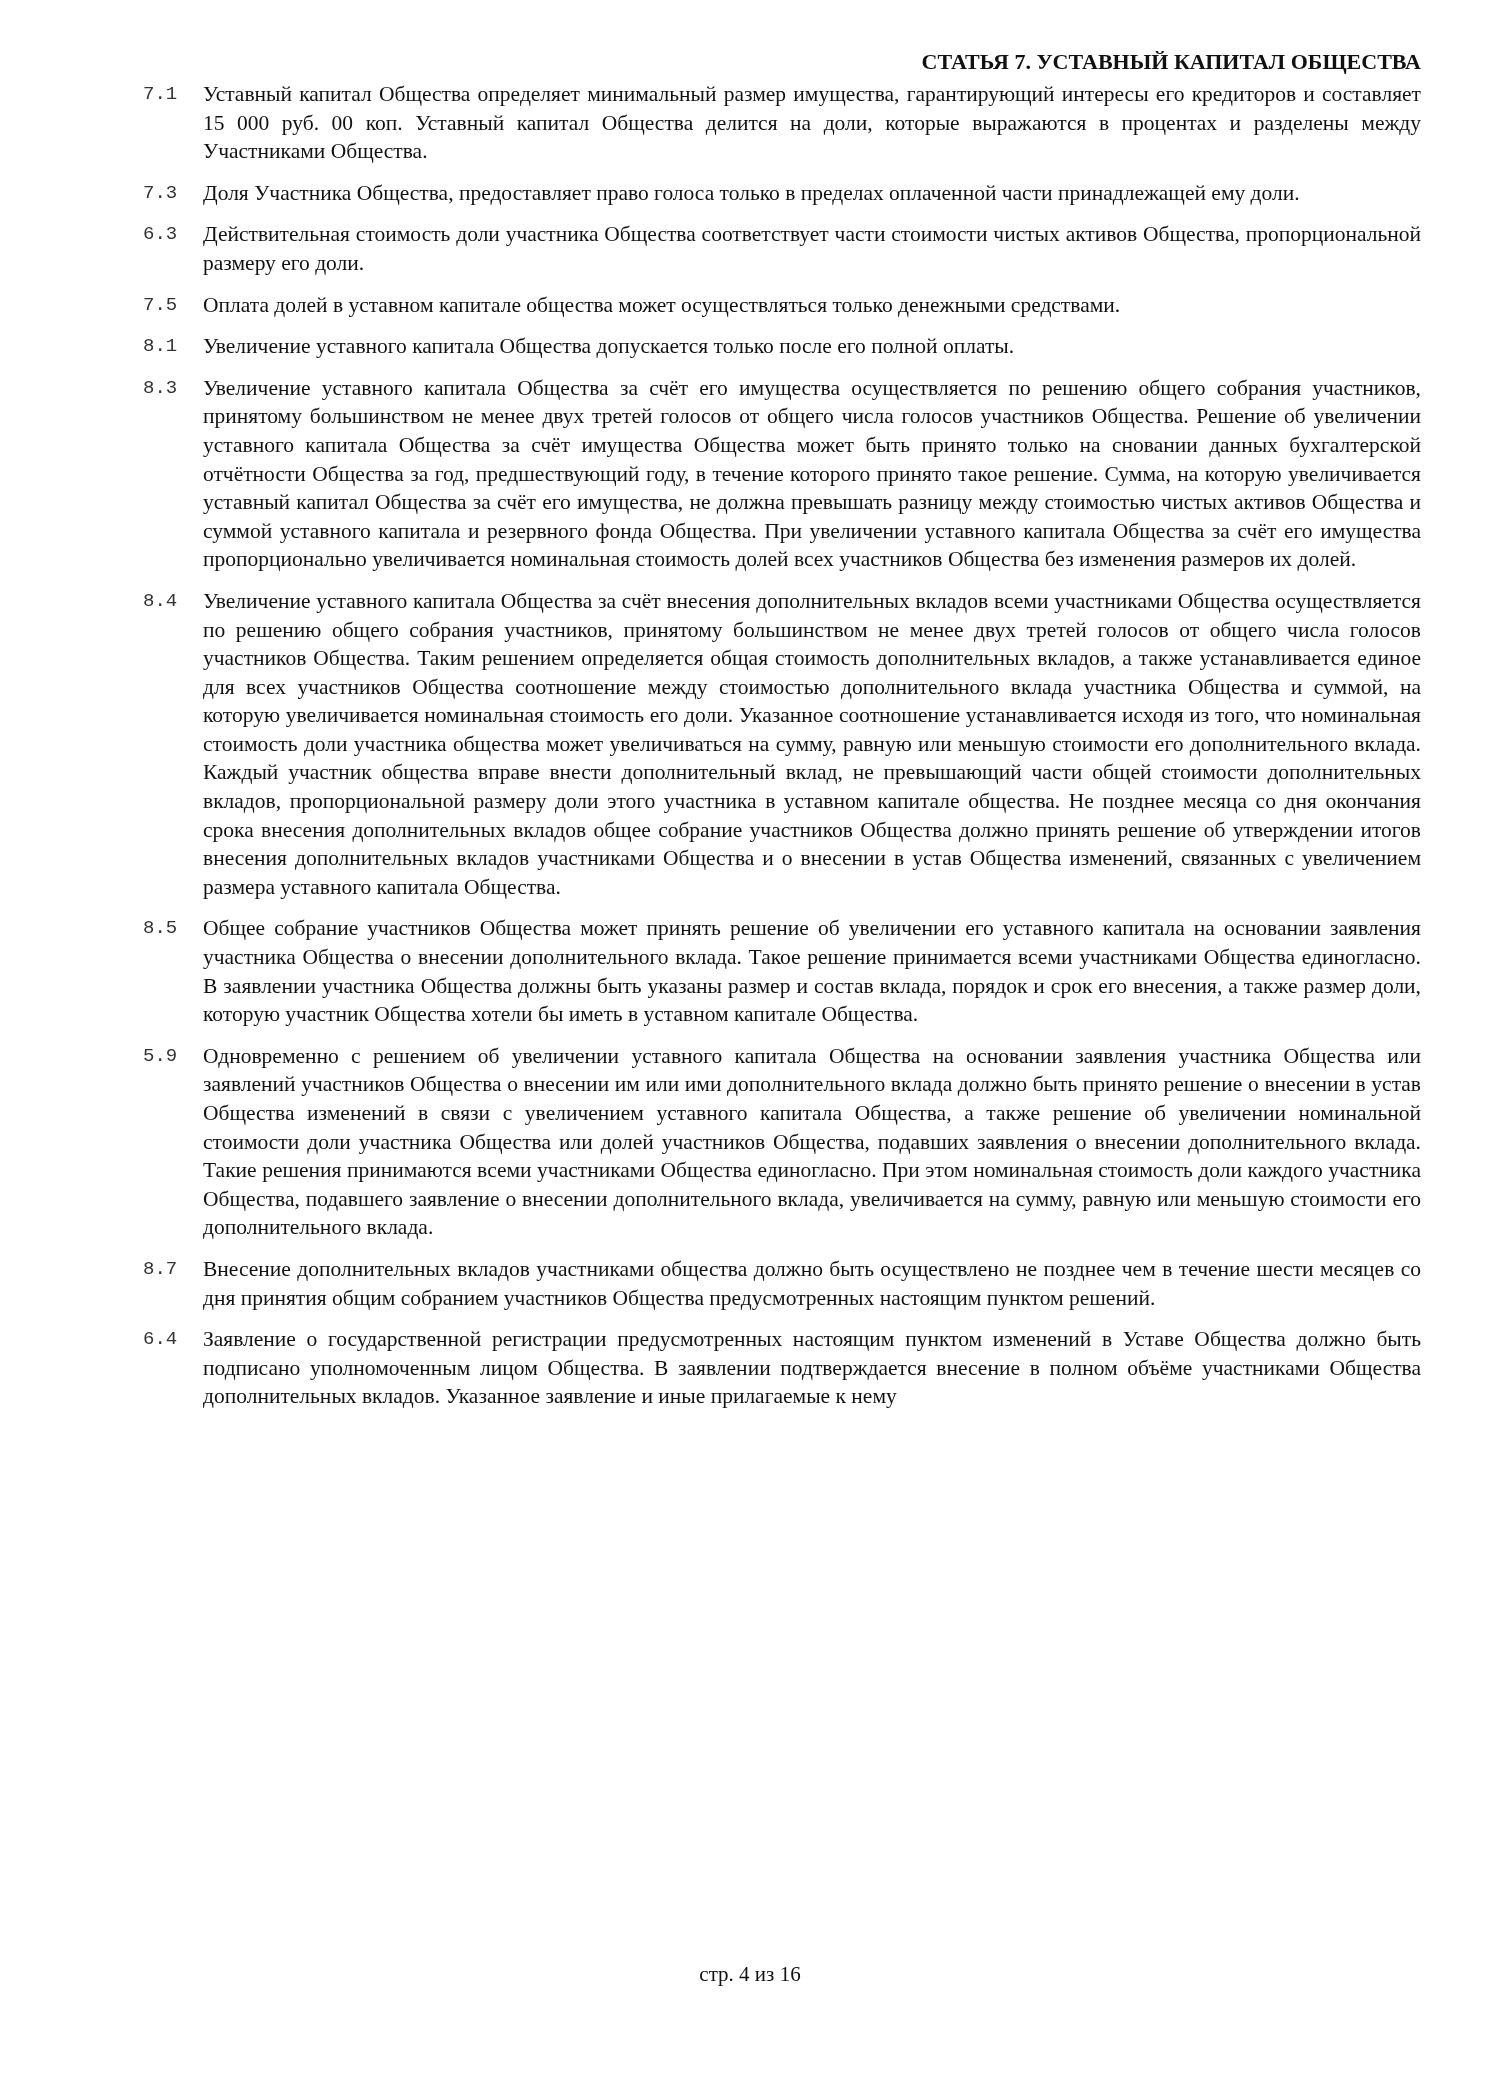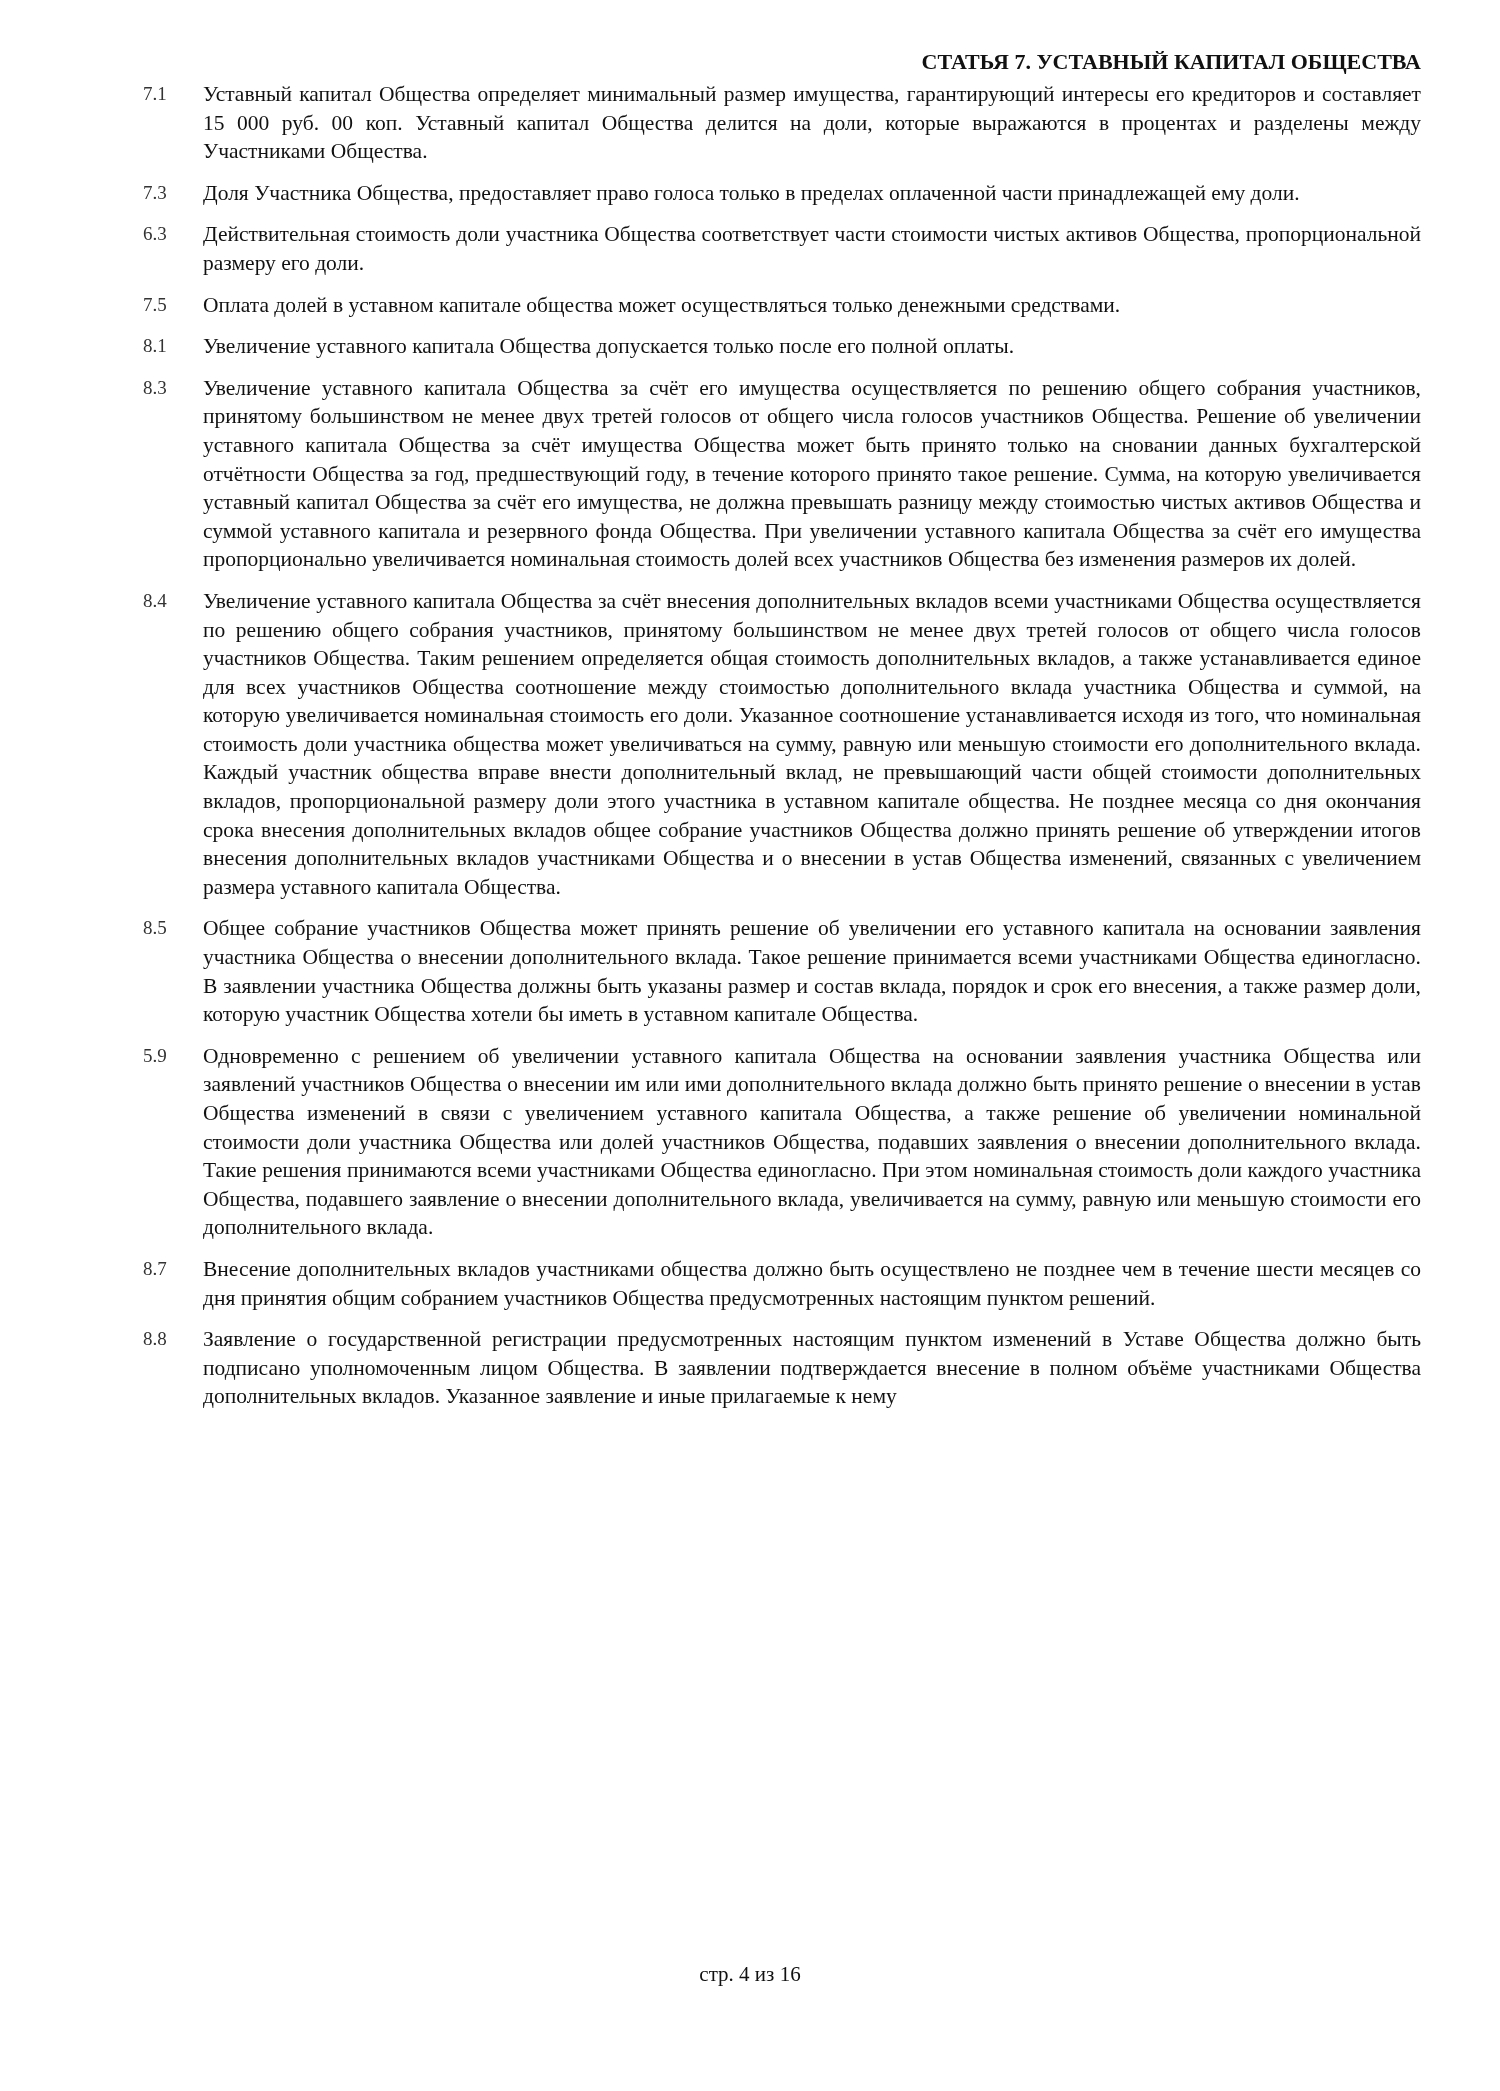--- a/index.html
+++ b/index.html
@@ -8,21 +8,21 @@
   .heading {
     font-family: "Liberation Serif", serif; font-weight: bold; font-size: 22px;
     line-height: 28px; margin: 0 0 4px 0; letter-spacing: 0px; text-align: right;
   }
   .heading.second { margin-top: 18px; }
   .clause {
     display: flex; font-family: "Liberation Serif", serif; font-size: 21.5px;
     line-height: 28.6px; margin-bottom: 13px;
   }
   .num {
-    font-family: Liberation Serif, serif; font-size: 19px; color: #333;
+    font-family: Liberation Mono, monospace; font-size: 19px; color: #333;
     flex: 0 0 auto; width: 60px; white-space: pre;
   }
   .text {
     flex: 1 1 auto; text-align: justify; text-indent: 0;
   }
   .clause .text { padding-left: 0; }
   .footer {
     position: absolute; top: 1962px; left: 0; width: 1500px; text-align: center;
     font-family: "Liberation Serif", serif; font-size: 21px;
   }
@@ -69,18 +69,18 @@
   </div>
   <div class="clause">
     <span class="num">5.9</span>
     <span class="text">Одновременно с решением об увеличении уставного капитала Общества на основании заявления участника Общества или заявлений участников Общества о внесении им или ими дополнительного вклада должно быть принято решение о внесении в устав Общества изменений в связи с увеличением уставного капитала Общества, а также решение об увеличении номинальной стоимости доли участника Общества или долей участников Общества, подавших заявления о внесении дополнительного вклада. Такие решения принимаются всеми участниками Общества единогласно. При этом номинальная стоимость доли каждого участника Общества, подавшего заявление о внесении дополнительного вклада, увеличивается на сумму, равную или меньшую стоимости его дополнительного вклада.</span>
   </div>
   <div class="clause">
     <span class="num">8.7</span>
     <span class="text">Внесение дополнительных вкладов участниками общества должно быть осуществлено не позднее чем в течение шести месяцев со дня принятия общим собранием участников Общества предусмотренных настоящим пунктом решений.</span>
   </div>
   <div class="clause">
-    <span class="num">8.8</span>
+    <span class="num">6.4</span>
     <span class="text">Заявление о государственной регистрации предусмотренных настоящим пунктом изменений в Уставе Общества должно быть подписано уполномоченным лицом  Общества. В заявлении подтверждается внесение в полном объёме участниками Общества дополнительных вкладов. Указанное заявление и иные прилагаемые к нему</span>
   </div>
 </div>
 
 <div class="footer">стр. 4 из 16</div>
 
 </body></html>

